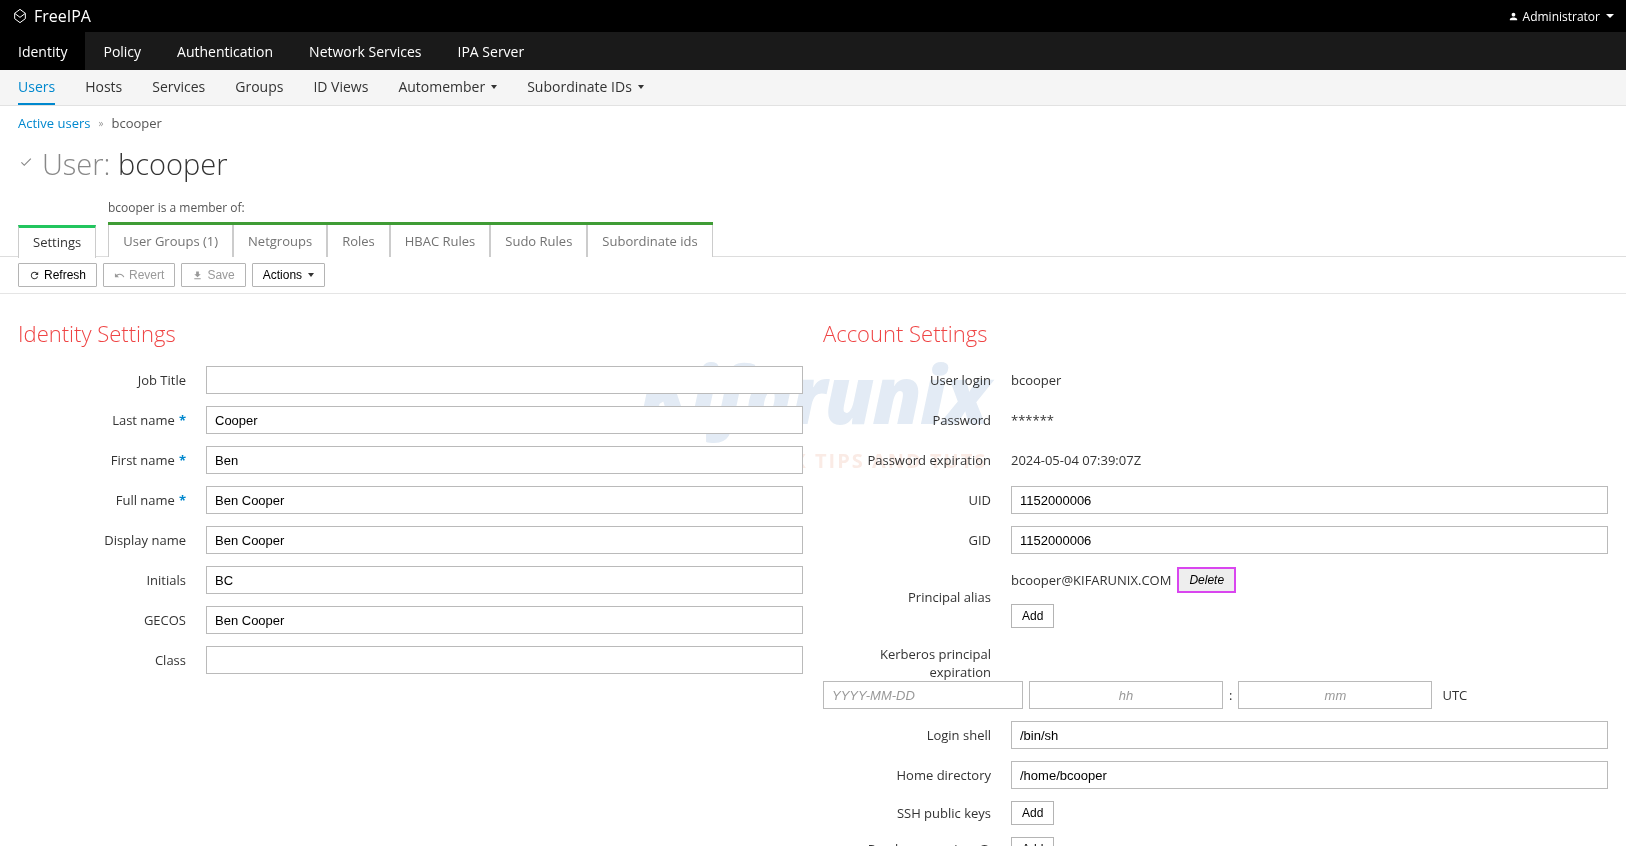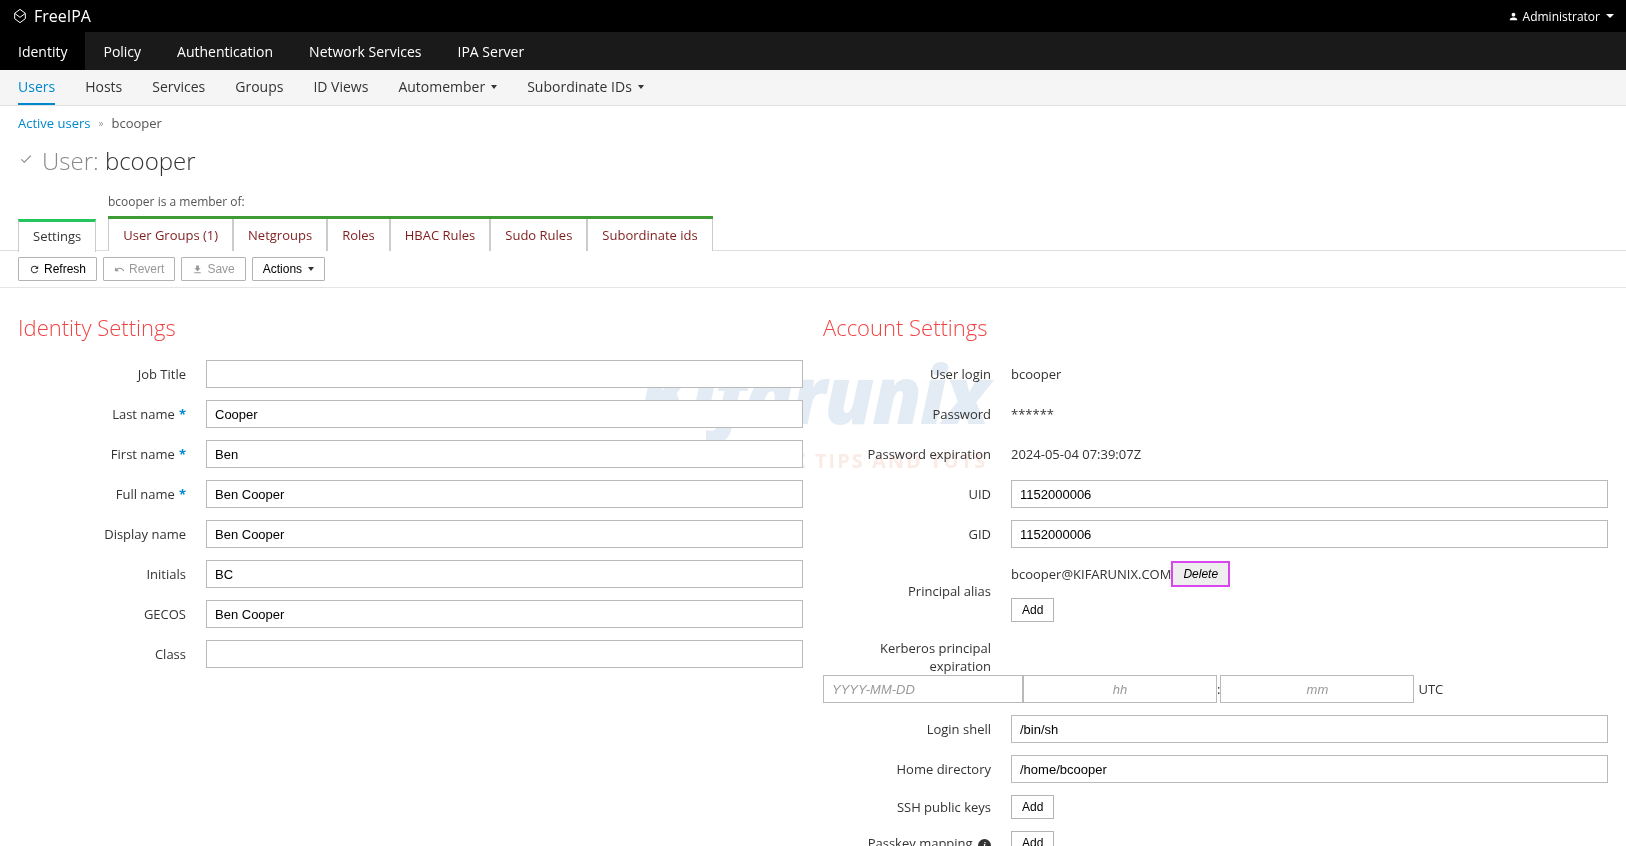--- a/index.html
+++ b/index.html
@@ -21,27 +21,27 @@
     .sub-nav-item.active { color: #0088ce; border-bottom-color: #0088ce; }
     .chevron-down-small { width: 0; height: 0; border-left: 3px solid transparent; border-right: 3px solid transparent; border-top: 4px solid #333; display: inline-block; margin-left: 2px; }
     
     .breadcrumb { padding: 8px 18px; font-size: 13px; display: flex; align-items: center; gap: 8px; }
     .breadcrumb a { color: #0088ce; text-decoration: none; cursor: pointer; }
     .breadcrumb-sep { color: #999; font-size: 10px; }
     .breadcrumb-current { color: #555; }
     
     .page-title { padding: 4px 18px 14px; display: flex; align-items: center; gap: 8px; }
     .page-title-check svg { width: 16px; height: 14px; fill: #888; }
-    .page-title h1 { font-size: 24px; font-weight: 300; color: #888; }
+    .page-title h1 { font-size: 29px; font-weight: 300; color: #888; }
     .page-title h1 .uid { color: #333; }
     
     .tabs-row { padding: 0 18px; }
     .member-label { font-size: 12px; color: #555; padding: 2px 0 6px 90px; }
     .tabs { display: flex; gap: 12px; align-items: flex-end; }
-    .tab { border: 1px solid #ccc; border-bottom: none; padding: 7px 14px; font-size: 13px; color: #7f1d1d; cursor: pointer; position: relative; background: #fff; top: 1px; }
+    .tab { border: 1px solid #ccc; border-bottom: none; padding: 7px 14px; font-size: 13px; color: #737373; cursor: pointer; position: relative; background: #fff; top: 1px; }
     .tab.active { border-top: 3px solid #22c55e; color: #333; padding-top: 5px; }
     .member-tabs { display: flex; border-top: 3px solid #3f9c35; }
     .member-tabs .tab { border-top: none; top: 0; }
     
     .toolbar { padding: 6px 18px; border-bottom: 1px solid #e5e5e5; display: flex; gap: 6px; margin-top: -1px; border-top: 1px solid #ddd; }
     .btn { border: 1px solid #b4b4b4; background: #fff; padding: 4px 10px; font-size: 12px; cursor: pointer; display: flex; align-items: center; gap: 4px; border-radius: 1px; }
     .btn:disabled { color: #999; cursor: default; }
     .btn svg { width: 11px; height: 11px; }
     .btn-icon { fill: #333; }
     .btn:disabled .btn-icon { fill: #999; }
@@ -49,21 +49,21 @@
     .content { padding: 24px 18px; display: flex; gap: 20px; }
     .column { flex: 1; }
     .section-title { font-size: 22px; font-weight: 300; color: #ef4444; margin-bottom: 18px; }
     
     .form-row { display: flex; margin-bottom: 12px; align-items: center; }
     .form-label { width: 188px; text-align: right; padding-right: 20px; font-size: 13px; color: #333; }
     .form-label .req { color: #0088ce; margin-left: 4px; font-weight: bold; }
     .form-input { flex: 1; }
     .form-input input { width: 100%; padding: 5px 8px; border: 1px solid #bababa; font-size: 13px; height: 28px; }
     .form-static { font-size: 13px; color: #333; padding: 5px 0; }
-    .inline-group { display: flex; align-items: center; gap: 0; }
+    .inline-group { display: flex; align-items: center; gap: 6px; }
     .small-input { width: 36px; padding: 5px 4px; border: 1px solid #bababa; font-size: 12px; height: 28px; text-align: center; }
     .btn-small { border: 2px solid #d946ef; background: #eee; padding: 4px 10px; font-size: 12px; cursor: pointer; font-style: italic; }
     .btn-add { border: 1px solid #b4b4b4; background: #fff; padding: 4px 10px; font-size: 12px; cursor: pointer; }
     .info-icon { display: inline-flex; width: 13px; height: 13px; background: #333; color: #fff; border-radius: 50%; font-size: 9px; align-items: center; justify-content: center; font-weight: bold; font-style: italic; font-family: serif; margin-left: 2px; }
     .date-input { flex: 1; min-width: 200px; padding: 5px 8px; border: 1px solid #bababa; font-size: 13px; height: 28px; }
     .utc-label { font-size: 13px; color: #333; margin-left: 4px; }
     ::placeholder { color: #999; font-style: italic; }
     
     .watermark { position: fixed; left: 50%; top: 48%; transform: translate(-50%, -50%); opacity: 0.12; pointer-events: none; z-index: -1; text-align: right; }
     .watermark .wm-title { font-size: 80px; font-weight: 800; color: #1a5da8; font-style: italic; letter-spacing: -2px; }

